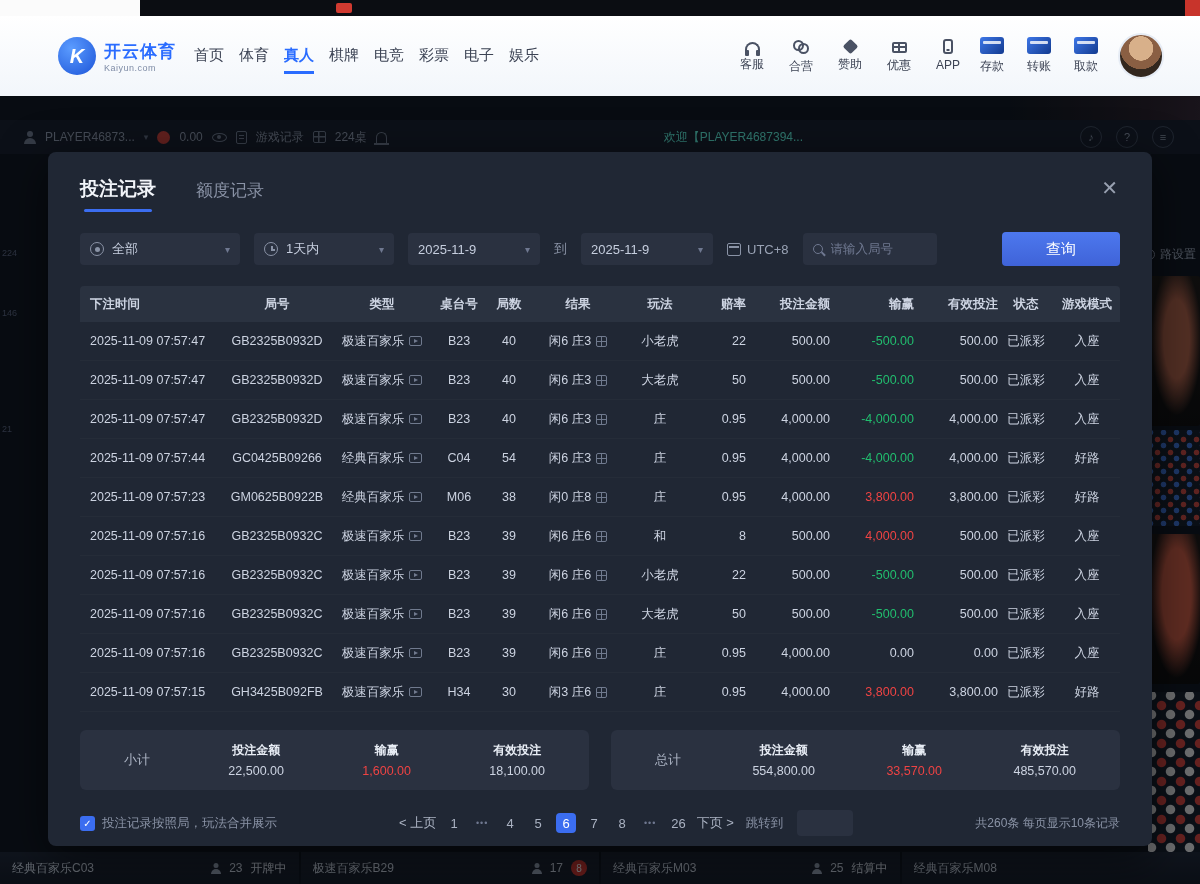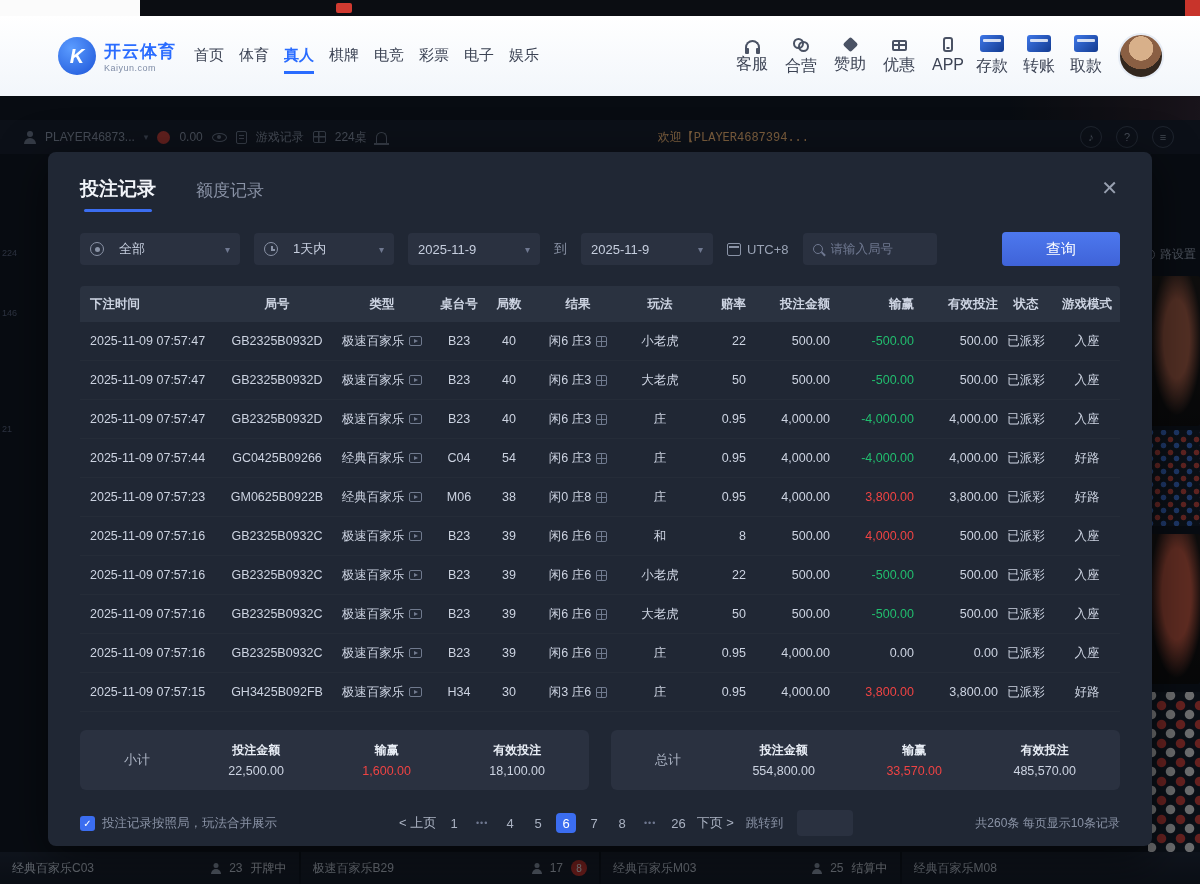--- a/index.html
+++ b/index.html
@@ -21,21 +21,21 @@
   .logo-circle{width:38px;height:38px;border-radius:50%;color:#fff;font-weight:bold;font-style:italic;
     font-size:20px;display:flex;align-items:center;justify-content:center;
     background:radial-gradient(circle at 35% 30%,#5b9cff,#1c54d8);}
   .brand-name{color:#2a6cff;font-size:17px;font-weight:bold;letter-spacing:1px;}
   .brand-domain{color:#7f8ca6;font-size:9px;letter-spacing:.5px;}
   .main-nav{display:flex;gap:15px;margin-left:18px;flex:none;}
   .nav-item{font-size:15px;color:#3c4354;cursor:pointer;padding:8px 0 6px;font-weight:500;}
   .nav-item.active{color:#2a6cff;font-weight:bold;border-bottom:3px solid #2a6cff;}
   .quick-links{display:flex;gap:13px;margin-left:auto;}
   .qlink,.wlink{display:flex;flex-direction:column;align-items:center;gap:4px;width:36px;cursor:pointer;}
-  .qlabel,.wlabel{font-size:16px;color:#3c4354;white-space:nowrap;}
+  .qlabel,.wlabel{font-size:12px;color:#3c4354;white-space:nowrap;}
   .qicon{position:relative;display:inline-block;height:16px;}
   .support-icon{width:15px;height:10px;border:2px solid #4a5264;border-bottom:none;border-radius:8px 8px 0 0;margin-top:4px;}
   .support-icon::before,.support-icon::after{content:"";position:absolute;bottom:-4px;width:4px;height:6px;background:#4a5264;border-radius:1px;}
   .support-icon::before{left:-2px}.support-icon::after{right:-2px}
   .partner-icon{width:16px;height:14px;margin-top:2px;}
   .partner-icon::before,.partner-icon::after{content:"";position:absolute;width:7px;height:7px;border:2px solid #4a5264;border-radius:50%;top:0;}
   .partner-icon::before{left:0}.partner-icon::after{right:0;top:3px}
   .sponsor-icon{width:11px;height:11px;background:#4a5264;transform:rotate(45deg);margin-top:3px;border-radius:2px;}
   .promo-icon{width:15px;height:11px;border:2px solid #4a5264;border-radius:2px;margin-top:4px;}
   .promo-icon::after{content:"";position:absolute;left:50%;top:-2px;bottom:-2px;width:2px;background:#4a5264;transform:translateX(-50%);}
@@ -73,21 +73,21 @@
   .eye-icon{width:15px;height:9px;border:1.5px solid #6c7486;border-radius:50%;}
   .eye-icon::after{content:"";position:absolute;width:4px;height:4px;background:#6c7486;border-radius:50%;left:50%;top:50%;transform:translate(-50%,-50%);}
   .doc-icon{width:11px;height:13px;border:1.5px solid #6c7486;border-radius:2px;}
   .doc-icon::after{content:"";position:absolute;left:2px;right:2px;top:3px;height:1.5px;background:#6c7486;box-shadow:0 3px 0 #6c7486;}
   .grid-icon{width:13px;height:12px;border:1.5px solid #6c7486;border-radius:2px;
     background:linear-gradient(#6c7486,#6c7486) center/1.5px 100% no-repeat,linear-gradient(#6c7486,#6c7486) center/100% 1.5px no-repeat;}
   .bell-icon{width:11px;height:11px;border:1.5px solid #6c7486;border-bottom:none;border-radius:6px 6px 0 0;}
   .bell-icon::after{content:"";position:absolute;left:-3px;right:-3px;bottom:-2px;height:1.5px;background:#6c7486;}
   .lb-caret{color:#5d6577;font-size:9px;}
   .sp{flex:1;}
-  .lb-welcome{color:#fdba74;white-space:nowrap;font-family:Liberation Mono, monospace;}
+  .lb-welcome{color:#5eead4;white-space:nowrap;}
   .lb-circles{display:flex;gap:14px;margin-right:2px;}
   .lb-circle{width:22px;height:22px;border-radius:50%;border:1px solid #3c4456;color:#8b93a5;
     display:inline-flex;align-items:center;justify-content:center;font-size:11px;cursor:pointer;}
   .side-nums span{position:absolute;left:2px;font-size:9px;color:#57607a;}
   .road-setting{position:absolute;right:4px;top:150px;color:#9aa3b5;font-size:12px;display:flex;gap:5px;align-items:center;white-space:nowrap;}
   .gear-dot{width:11px;height:11px;border:1.5px solid #8b93a5;border-radius:50%;display:inline-block;position:relative;}
   .gear-dot::after{content:"";position:absolute;inset:3px;background:#8b93a5;border-radius:50%;}
 
   .photo0{position:absolute;right:0;top:0;width:190px;height:56px;background:linear-gradient(90deg,transparent,#241a22 70%,#30222c);}
   .photo1{position:absolute;right:0;top:180px;width:52px;height:150px;border-radius:3px;
@@ -123,21 +123,21 @@
   .modal{position:absolute;left:48px;top:152px;width:1104px;height:694px;background:#202734;border-radius:8px;
     z-index:10;box-shadow:0 12px 48px rgba(0,0,0,.55);padding:24px 32px 0;color:#ccd3e1;}
   .modal-tabs{display:flex;align-items:flex-end;gap:40px;position:relative;margin-bottom:20px;}
   .tab{font-size:17px;color:#8a93a6;cursor:pointer;padding-bottom:10px;position:relative;}
   .tab.active{color:#f2f5fa;font-size:19px;font-weight:bold;}
   .tab.active::after{content:"";position:absolute;left:4px;right:4px;bottom:0;height:3px;background:#3b6df0;border-radius:2px;}
   .close{position:absolute;right:2px;top:2px;color:#98a0b0;font-size:20px;cursor:pointer;line-height:1;}
 
   .filters{display:flex;align-items:center;gap:14px;margin-bottom:20px;}
   .select{height:32px;background:#2a3140;border-radius:4px;display:flex;align-items:center;
-    padding:0 10px;color:#c6cede;font-size:13px;gap:15px;cursor:pointer;flex:none;}
+    padding:0 10px;color:#c6cede;font-size:13px;gap:8px;cursor:pointer;flex:none;}
   .w160{width:160px}.w140{width:140px}.w132{width:132px}
   .caret{margin-left:auto;color:#6f7890;font-size:10px;}
   .to-label{color:#8a93a6;font-size:13px;flex:none;}
   .tz{display:flex;gap:6px;color:#9aa3b5;font-size:13px;align-items:center;flex:none;}
   .search{width:134px;height:32px;background:#2a3140;border-radius:4px;display:flex;align-items:center;padding:0 10px;gap:6px;flex:none;}
   .search input{background:transparent;border:none;outline:none;color:#c6cede;font-size:12.5px;width:92px;font-family:inherit;}
   .search input::placeholder{color:#6f7890;}
   .query{margin-left:auto;width:118px;height:34px;background:linear-gradient(#4d78ee,#3f63d8);border:none;
     border-radius:4px;color:#fff;font-size:15px;cursor:pointer;font-family:inherit;flex:none;}
   .f-ic{width:14px;height:14px;position:relative;flex:none;display:inline-block;}

